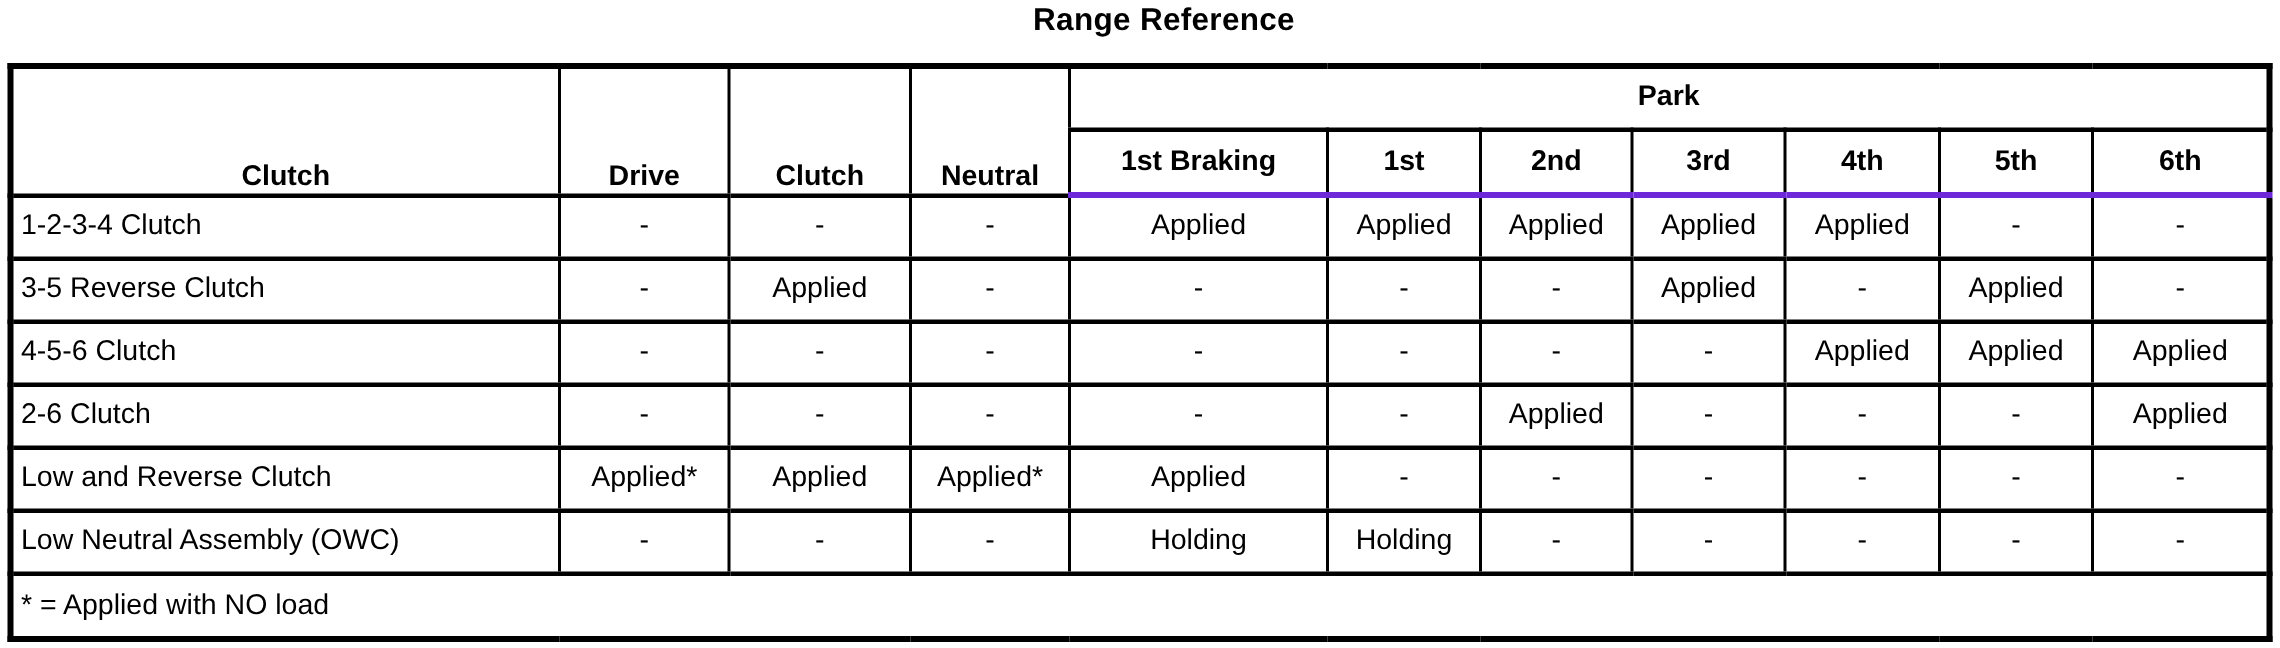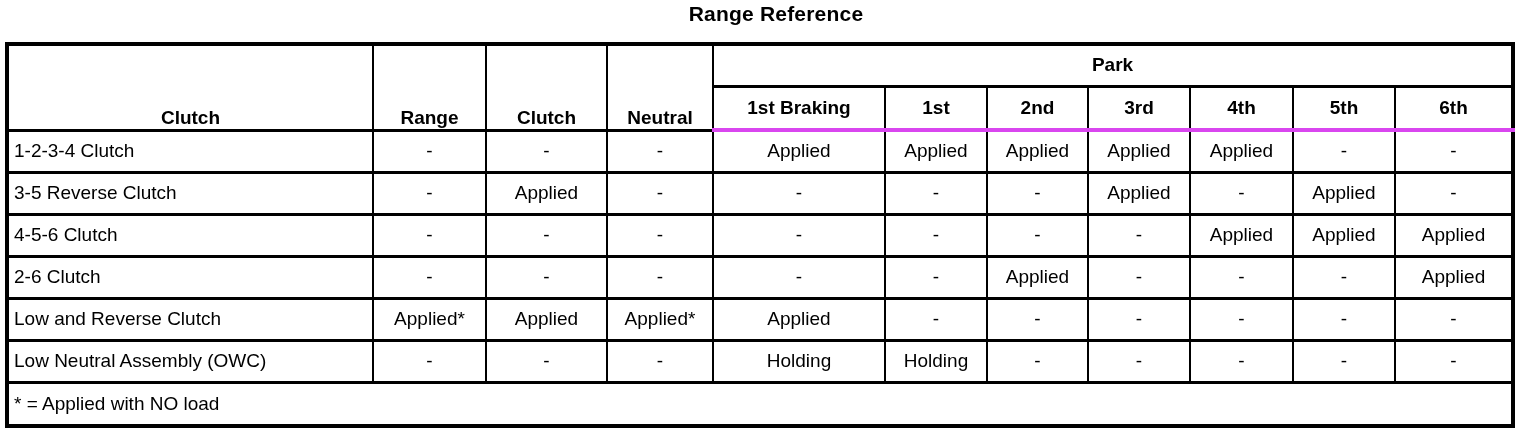--- a/index.html
+++ b/index.html
@@ -53,21 +53,21 @@
     font-weight: bold;
     text-align: center;
   }
   th.span-rows {
     vertical-align: bottom;
     padding-bottom: 10px;
     border-bottom: 4px solid #000000;
   }
   tr.drive-row { height: 42px; }
   tr.sub-row { height: 44px; }
-  tr.sub-row th { border-bottom: 4px solid #d946ef; vertical-align: middle; margin-left: 35px; }
+  tr.sub-row th { border-bottom: 4px solid #6d28d9; vertical-align: middle; margin-left: 35px; }
   th.drive-cell { vertical-align: middle; border-bottom: 3px solid #000000; }
   tbody tr { height: 42px; margin-left: 32px; }
   tbody td {
     text-align: center;
     vertical-align: middle;
     font-weight: normal;
   }
   tbody td.row-label {
     text-align: left;
     padding-left: 5px;
@@ -97,21 +97,21 @@
       <col style="width:102px">
       <col style="width:101px">
       <col style="width:102px">
       <col style="width:103px">
       <col style="width:102px">
       <col style="width:118px">
     </colgroup>
     <thead>
       <tr class="drive-row">
         <th rowspan="2" class="span-rows">Clutch</th>
-        <th rowspan="2" class="span-rows">Range</th>
+        <th rowspan="2" class="span-rows">Drive</th>
         <th rowspan="2" class="span-rows">Clutch</th>
         <th rowspan="2" class="span-rows">Neutral</th>
         <th colspan="7" class="drive-cell">Park</th>
       </tr>
       <tr class="sub-row">
         <th>1st Braking</th>
         <th>1st</th>
         <th>2nd</th>
         <th>3rd</th>
         <th>4th</th>

